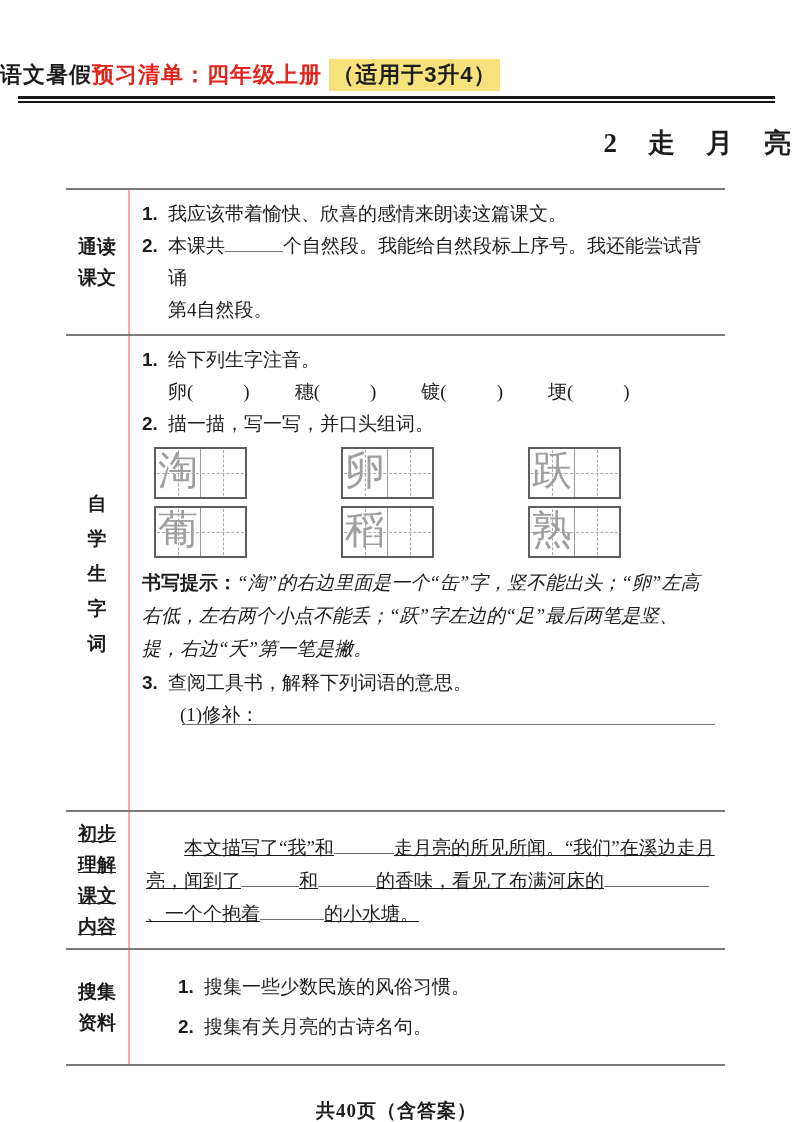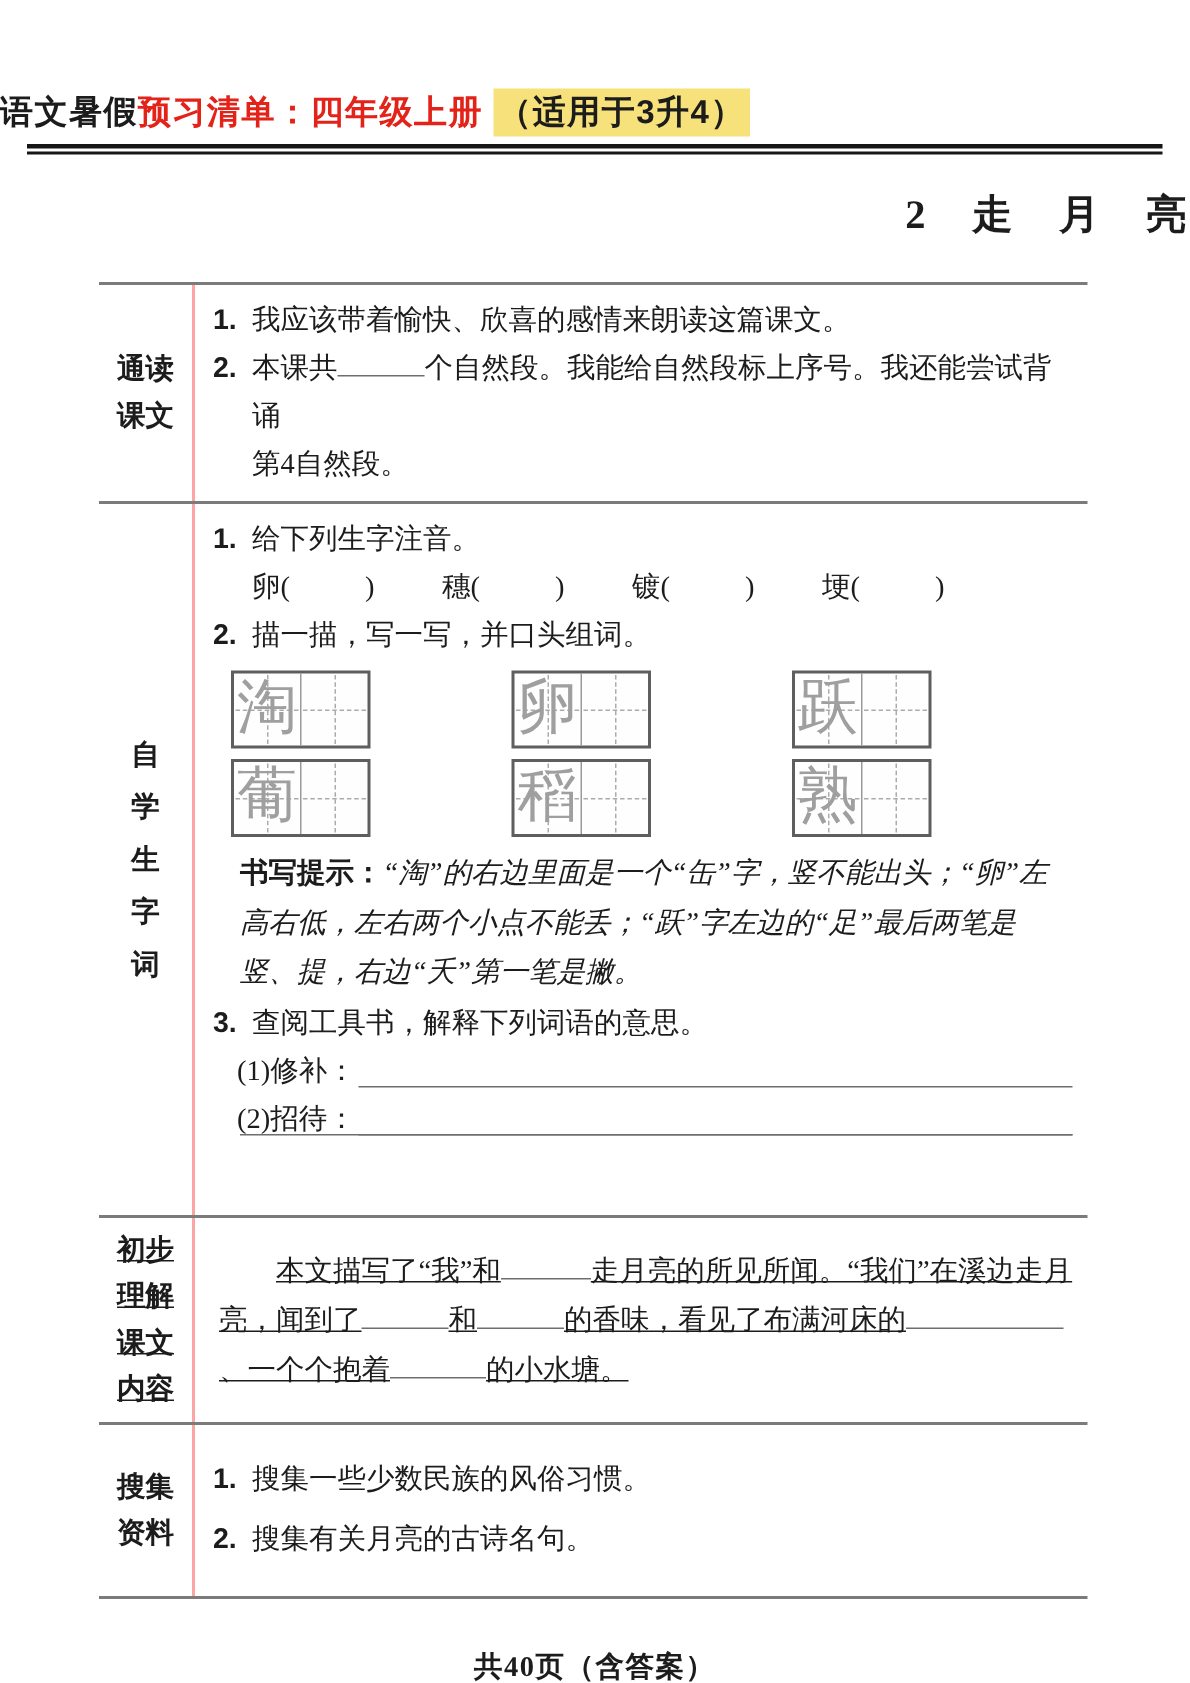--- a/index.html
+++ b/index.html
@@ -54,21 +54,21 @@
     font-family: "Liberation Sans", "DejaVu Sans", sans-serif;
     font-weight: bold; font-size: 19px; line-height: 1;
     text-align: center;
   }
   .plabel span { margin: 6px 0; }
   .plabel.vlabel span { margin: 8px 0; }
   .pcontent { flex: 1; padding: 8px 8px 8px 12px; line-height: 32px; }
   .r1 { min-height: 104px; }
   .r2 { min-height: 476px; }
   .r3 { min-height: 138px; text-decoration: underline; }
-  .r4 { min-height: 116px; }
+  .r4 { min-height: 116px; gap: 36px; }
   .r1 .pcontent, .r3 .pcontent, .r4 .pcontent {
     display: flex; flex-direction: column; justify-content: center;
   }
 
   
   .item { display: flex; }
   .inum {
     flex: 0 0 26px;
     font-family: "Liberation Sans", "DejaVu Sans", sans-serif;
     font-weight: bold;
@@ -112,29 +112,29 @@
     border-left: 1px dashed #ababab;
   }
   .trace {
     position: absolute; z-index: 1;
     left: 50%; top: 50%; transform: translate(-50%, -54%);
     font-size: 40px; line-height: 1;
     color: #9f9f9f;
   }
 
   
-  .tips { margin: 8px 2px 2px 18px; line-height: 33px; }
+  .tips { margin: 8px 2px 2px 0; line-height: 33px; }
   .tips-label {
     font-family: "Liberation Sans", "DejaVu Sans", sans-serif;
     font-weight: bold;
   }
   .tips-text { font-style: italic; }
 
   
-  .def { display: flex; margin-left: 16px; }
+  .def { display: flex; margin-left: 38px; flex-direction: column; }
   .defline { flex: 1; position: relative; }
   .defline::after {
     content: ""; position: absolute; left: 2px; right: 2px; bottom: 6px;
     border-bottom: 1.5px solid #6e6e6e;
   }
 
   
   .para { text-indent: 38px; line-height: 33px; padding: 2px 0 2px 4px; }
 
   
@@ -278,24 +278,20 @@
       <div class="item">
         <span class="inum">3.</span>
         <span class="itext">查阅工具书，解释下列词语的意思。</span>
       </div>
 
       <div class="def">
         <span>(1)修补：</span>
         <span class="defline"></span>
       </div>
       <div class="def">
-        <span>(2)招待：</span>
-        <span class="defline"></span>
-      </div>
-      <div class="def">
         <span class="defline"></span>
       </div>
 
     </div>
   </div>
 
   <div class="prow r3">
     <div class="plabel">
       <span>初步</span>
       <span>理解</span>

